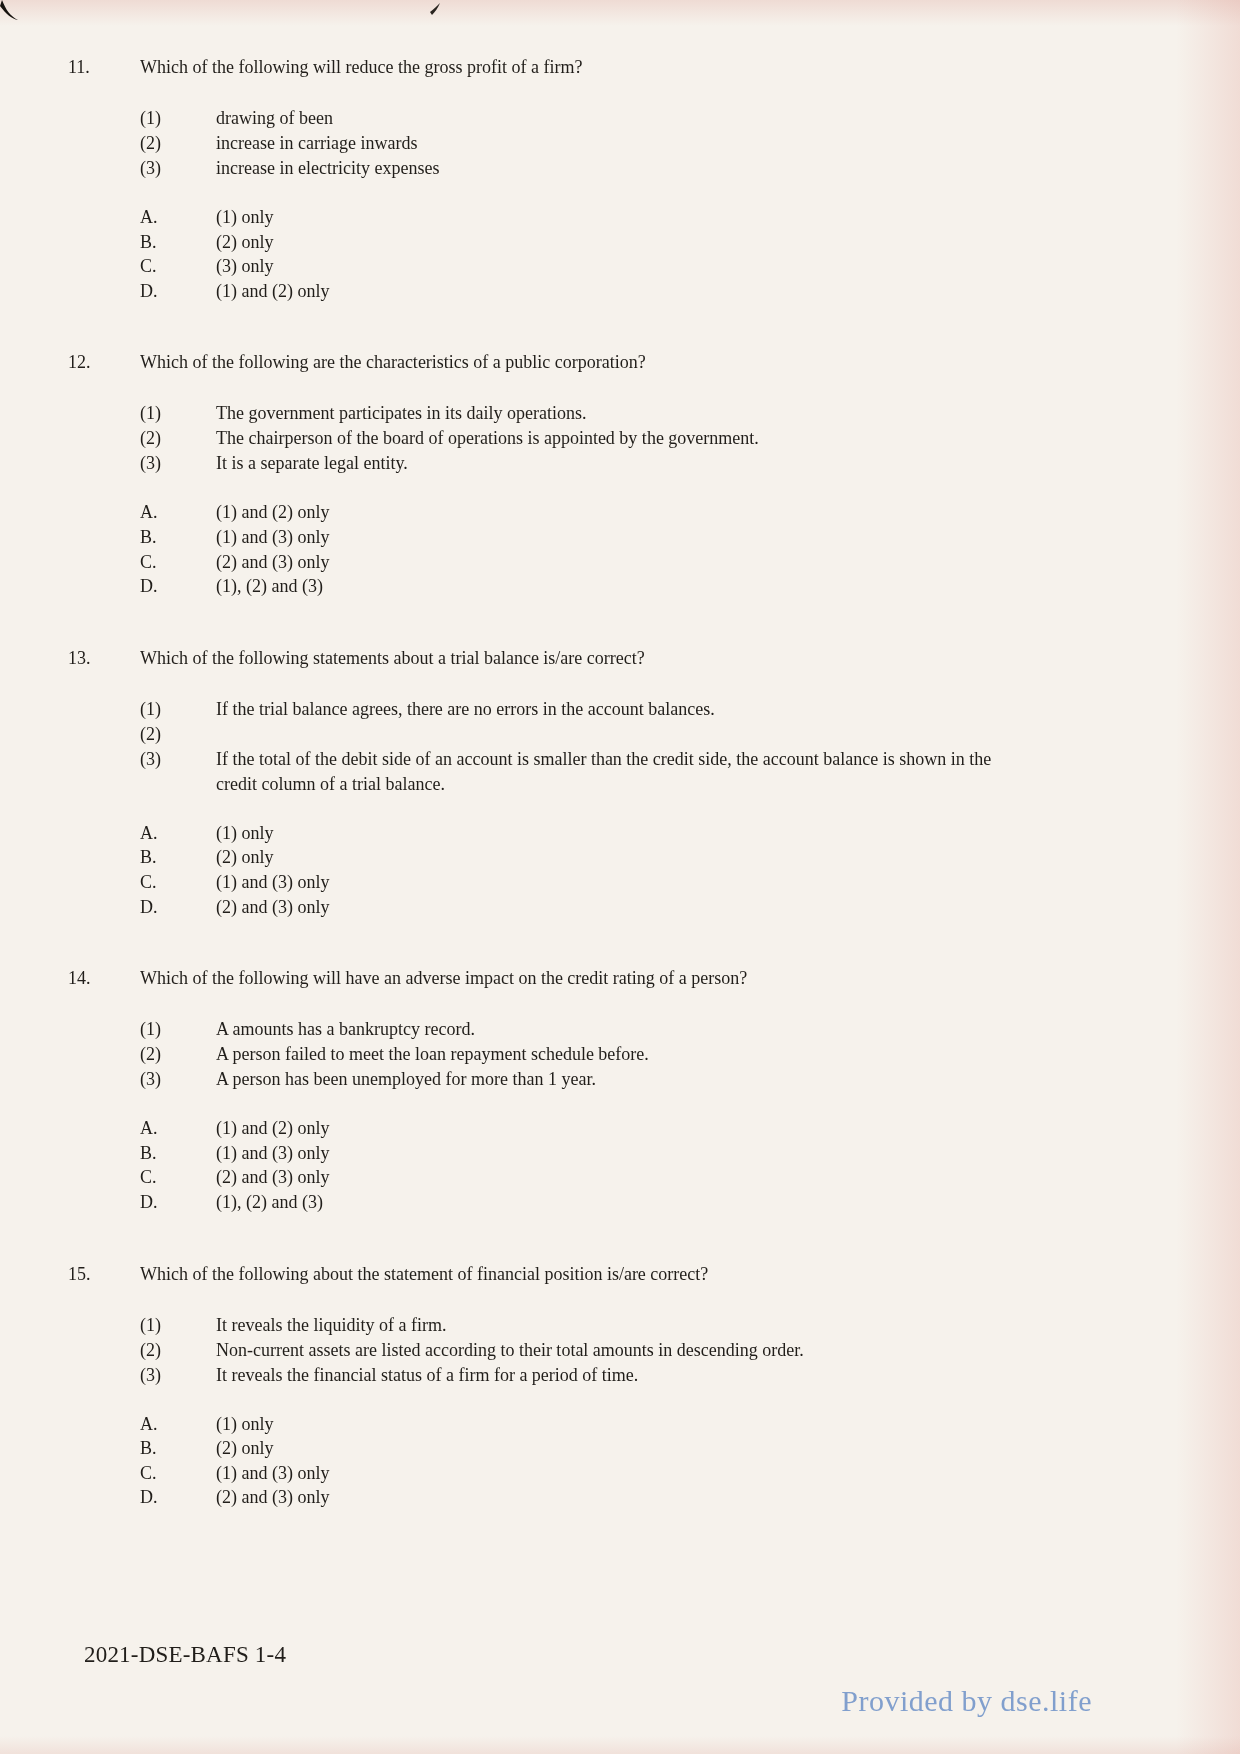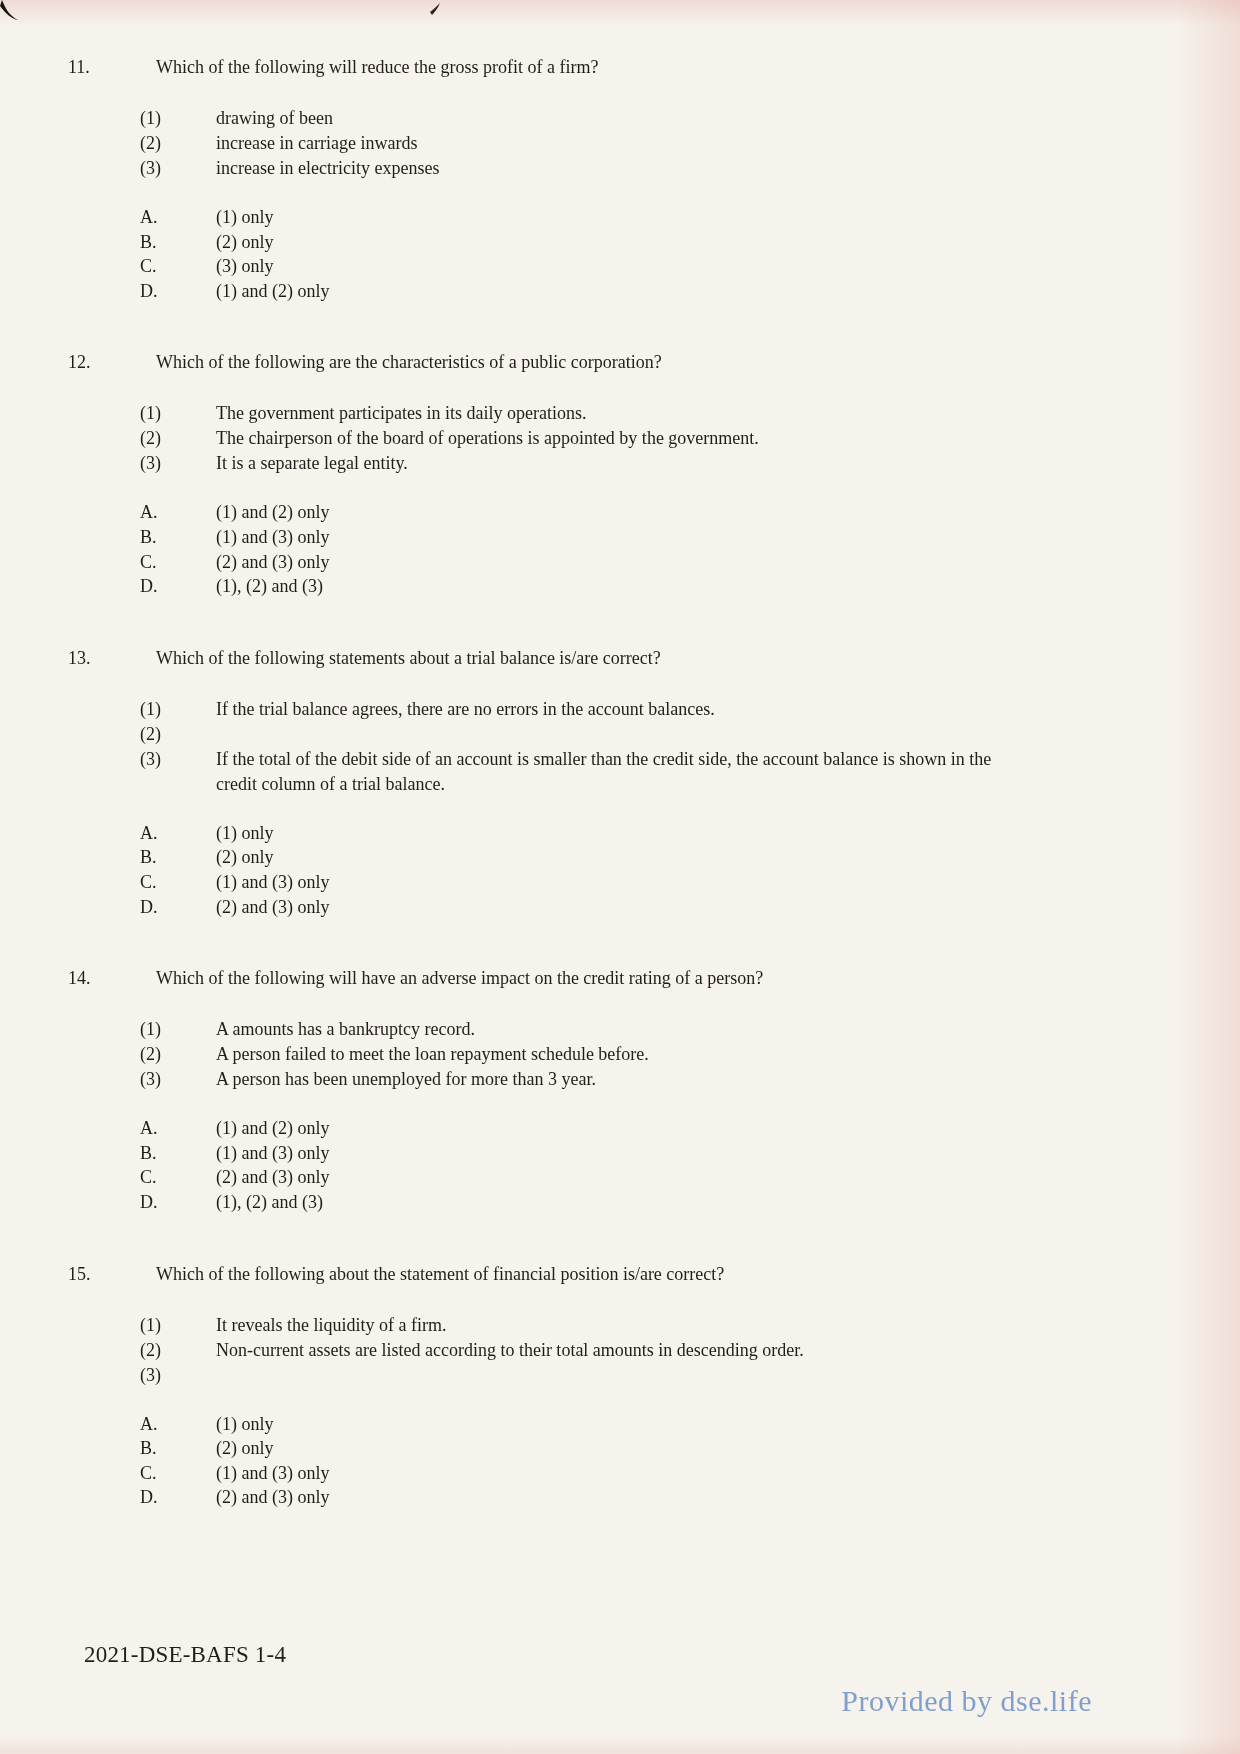--- a/index.html
+++ b/index.html
@@ -33,21 +33,21 @@
   .corner-mark { position: absolute; top: 0; left: 0; }
   .tick-mark { position: absolute; top: 0; left: 428px; }
 
   .page {
     position: relative;
     padding: 56px 66px 0 68px;
   }
   .question { margin-bottom: 48px; }
   .q-head { display: flex; line-height: 23px; }
   .q-num { width: 72px; flex: none; }
-  .q-text { flex: 1; margin-left: 16px; }
+  .q-text { flex: 1; }
 
   .statements { margin-top: 27px; margin-left: 72px; }
   .s-row { display: flex; line-height: 25px; }
   .s-label { width: 76px; flex: none; }
   .s-text { flex: 1; max-width: 818px; }
 
   .options { margin-top: 24px; margin-left: 72px; }
   .o-row { display: flex; line-height: 24.6px; }
   .o-label { width: 76px; flex: none; }
   .o-text { flex: 1; }
@@ -213,21 +213,21 @@
       <div class="s-row">
         <span class="s-label">(1)</span>
         <span class="s-text">A amounts has a bankruptcy record.</span>
       </div>
       <div class="s-row">
         <span class="s-label">(2)</span>
         <span class="s-text">A person failed to meet the loan repayment schedule before.</span>
       </div>
       <div class="s-row">
         <span class="s-label">(3)</span>
-        <span class="s-text">A person has been unemployed for more than 3 year.</span>
+        <span class="s-text">A person has been unemployed for more than 1 year.</span>
       </div>
     </div>
     <div class="options">
       <div class="o-row">
         <span class="o-label">A.</span>
         <span class="o-text">(1) and (2) only</span>
       </div>
       <div class="o-row">
         <span class="o-label">B.</span>
         <span class="o-text">(1) and (3) only</span>
@@ -252,20 +252,21 @@
       <div class="s-row">
         <span class="s-label">(1)</span>
         <span class="s-text">It reveals the liquidity of a firm.</span>
       </div>
       <div class="s-row">
         <span class="s-label">(2)</span>
         <span class="s-text">Non-current assets are listed according to their total amounts in descending order.</span>
       </div>
       <div class="s-row">
         <span class="s-label">(3)</span>
+        <span class="s-text">It reveals the financial status of a firm for a period of time.</span>
       </div>
     </div>
     <div class="options">
       <div class="o-row">
         <span class="o-label">A.</span>
         <span class="o-text">(1) only</span>
       </div>
       <div class="o-row">
         <span class="o-label">B.</span>
         <span class="o-text">(2) only</span>

